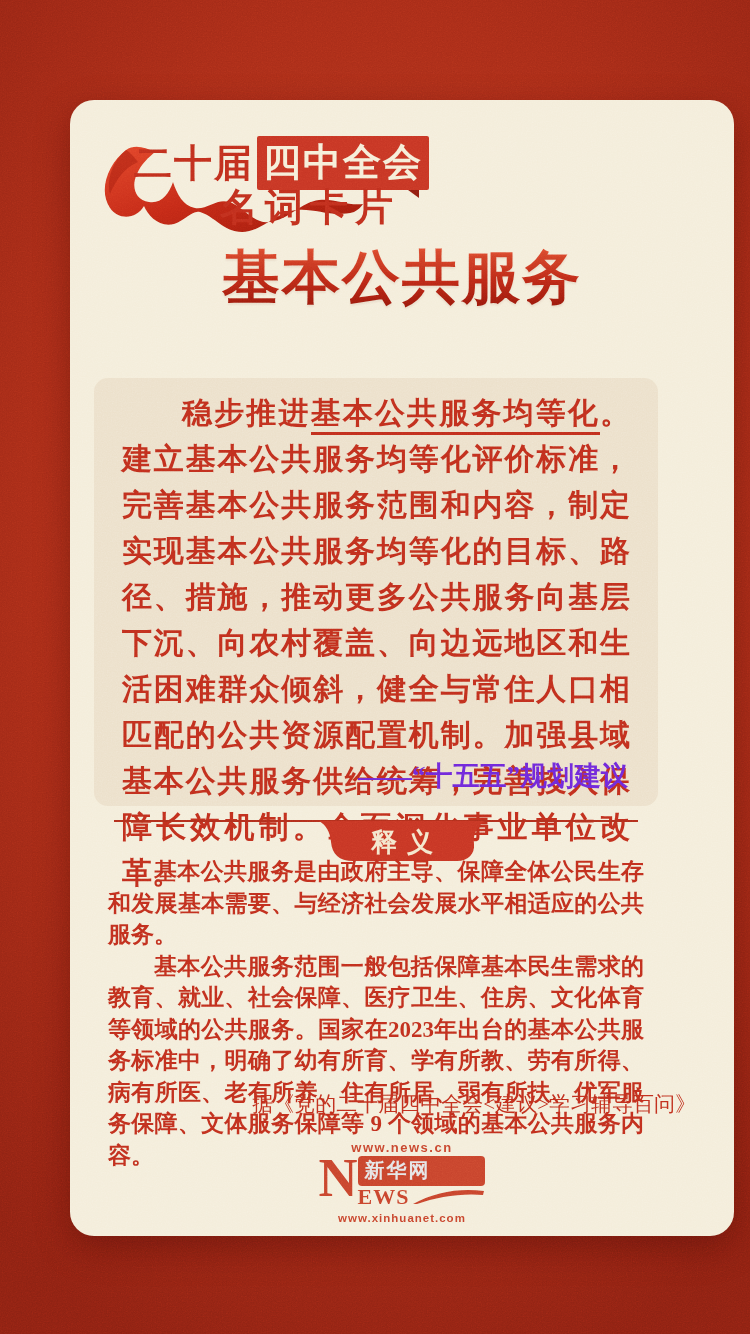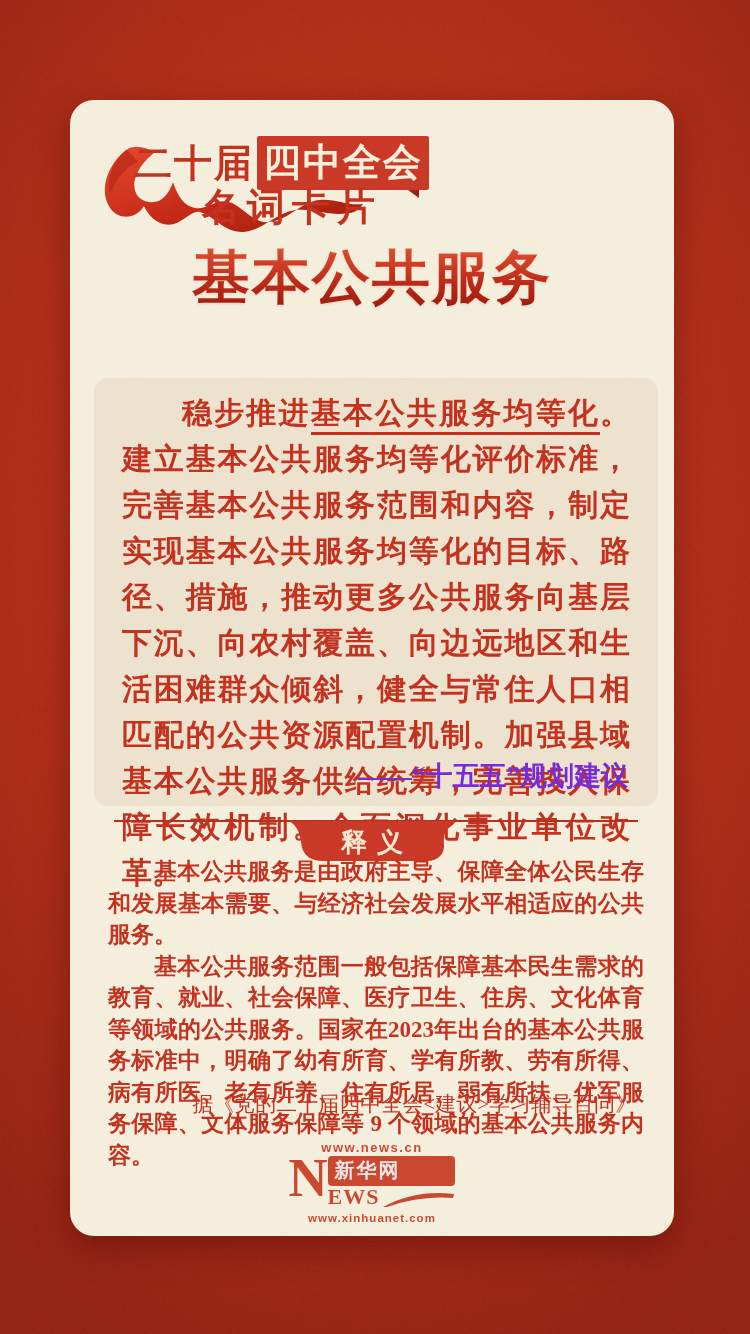--- a/index.html
+++ b/index.html
@@ -4,33 +4,33 @@
 <style>
   * { margin:0; padding:0; box-sizing:border-box; }
   html,body { width:750px; height:1334px; }
   body {
     position:relative; overflow:hidden;
     font-family:"Liberation Serif","DejaVu Serif",serif;
     background:radial-gradient(ellipse 620px 900px at 50% 38%, #b7371f 0%, #a82c18 55%, #8c2112 100%);
   }
   .noise { position:absolute; inset:0; z-index:50; pointer-events:none; mix-blend-mode:overlay; opacity:.32; }
   .card {
-    position:absolute; left:70px; top:100px; width:604px; height:1136px;
+    position:absolute; left:70px; top:100px; width:664px; height:1136px;
     background:#f4edda; border-radius:24px; z-index:2;
     box-shadow:0 12px 34px rgba(60,8,4,.4);
   }
   
   .ribbon { position:absolute; left:26px; top:44px; width:270px; height:108px; z-index:1; }
   .hdr1 { position:absolute; left:64px; top:36px; z-index:2; display:flex; align-items:center;
           font-size:38px; font-weight:700; color:#bf2e1d; letter-spacing:2px; }
   .hdr-box { position:relative; display:inline-block; margin-left:3px; padding:1px 6px 2px;
              background:#c63524; color:#f6eed8; border-radius:2px; }
   .hdr-box::after { content:""; position:absolute; right:10px; bottom:-8px;
              border-top:8px solid #8f1d10; border-left:11px solid transparent; }
-  .hdr2 { position:absolute; left:132px; top:82px; z-index:2;
+  .hdr2 { position:absolute; left:150px; top:82px; z-index:2;
           font-size:38px; font-weight:700; color:#bf2e1d; letter-spacing:7px; }
   
   .main-title { position:absolute; left:0; right:0; top:146px; text-align:center;
         font-size:58px; font-weight:900; letter-spacing:2px; line-height:1.1;
         background:linear-gradient(180deg,#e04c30 5%,#c02a18 55%,#97180c 100%);
         -webkit-background-clip:text; background-clip:text; color:transparent;
         text-shadow:0 2px 2px rgba(120,20,8,.08); }
   
   .qbox { position:absolute; left:24px; top:278px; width:564px; height:428px;
           background:#ece0ca; border-radius:14px; padding:12px 28px 0; }
@@ -53,21 +53,21 @@
   .logo { position:absolute; left:0; right:0; top:1040px; display:flex; flex-direction:column;
           align-items:center; color:#c7432c; font-family:"Liberation Sans","DejaVu Sans",sans-serif; }
   .logo-url-top { font-size:13px; font-weight:700; letter-spacing:1.5px;text-align:right; }
   .logo-row { display:flex; align-items:flex-start; margin-top:1px; }
   .logo-n { font-family:"Liberation Serif","DejaVu Serif",serif; font-size:54px; font-weight:900;
             line-height:.85; letter-spacing:-2px; }
   .logo-right { display:flex; flex-direction:column; margin-left:2px; }
   .logo-cnbox { background:#c7432c; color:#e5e5e5; font-weight:700; font-size:20px;
             padding:1px 7px 2px; border-radius:4px; letter-spacing:2px;
             font-family:"Liberation Serif","DejaVu Serif",serif; }
-  .logo-sub { display:flex; align-items:center; margin-top:-2px; }
+  .logo-sub { display:flex; margin-top:-2px; }
   .logo-ews { font-family:"Liberation Serif","DejaVu Serif",serif; font-size:22px; font-weight:900; letter-spacing:1px; }
   .logo-swoosh { margin-left:4px; margin-top:4px; }
   .logo-url-bottom { font-size:11.5px; font-weight:700; letter-spacing:1px; margin-top:2px; }
 </style>
 </head>
 <body>
 
 <div class="card">
 
   <svg class="ribbon" viewBox="0 0 270 108">

